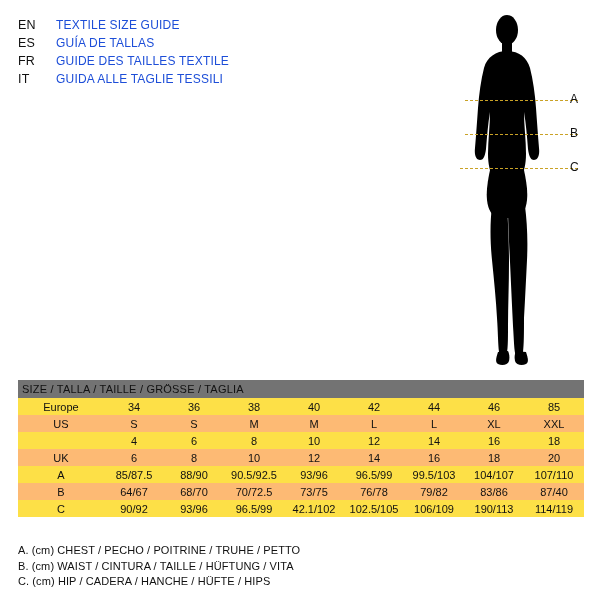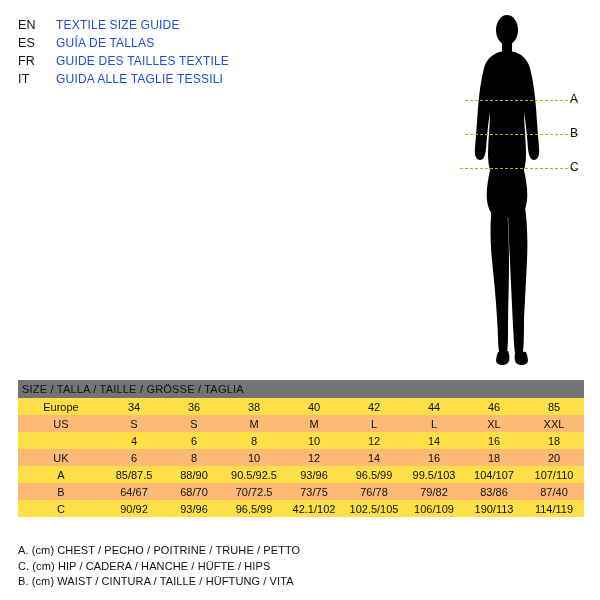--- a/index.html
+++ b/index.html
@@ -327,17 +327,17 @@
           <td>106/109</td>
           <td>190/113</td>
           <td>114/119</td>
         </tr>
       </tbody>
     </table>
   </div>
 
   <div class="legend">
     <div class="legend-row">A. (cm) CHEST / PECHO / POITRINE / TRUHE / PETTO</div>
+    <div class="legend-row">B. (cm) WAIST / CINTURA / TAILLE / HÜFTUNG / VITA</div>
     <div class="legend-row">C. (cm) HIP / CADERA / HANCHE / HÜFTE / HIPS</div>
-    <div class="legend-row">B. (cm) WAIST / CINTURA / TAILLE / HÜFTUNG / VITA</div>
   </div>
 
 </div>
 
 </body></html>

